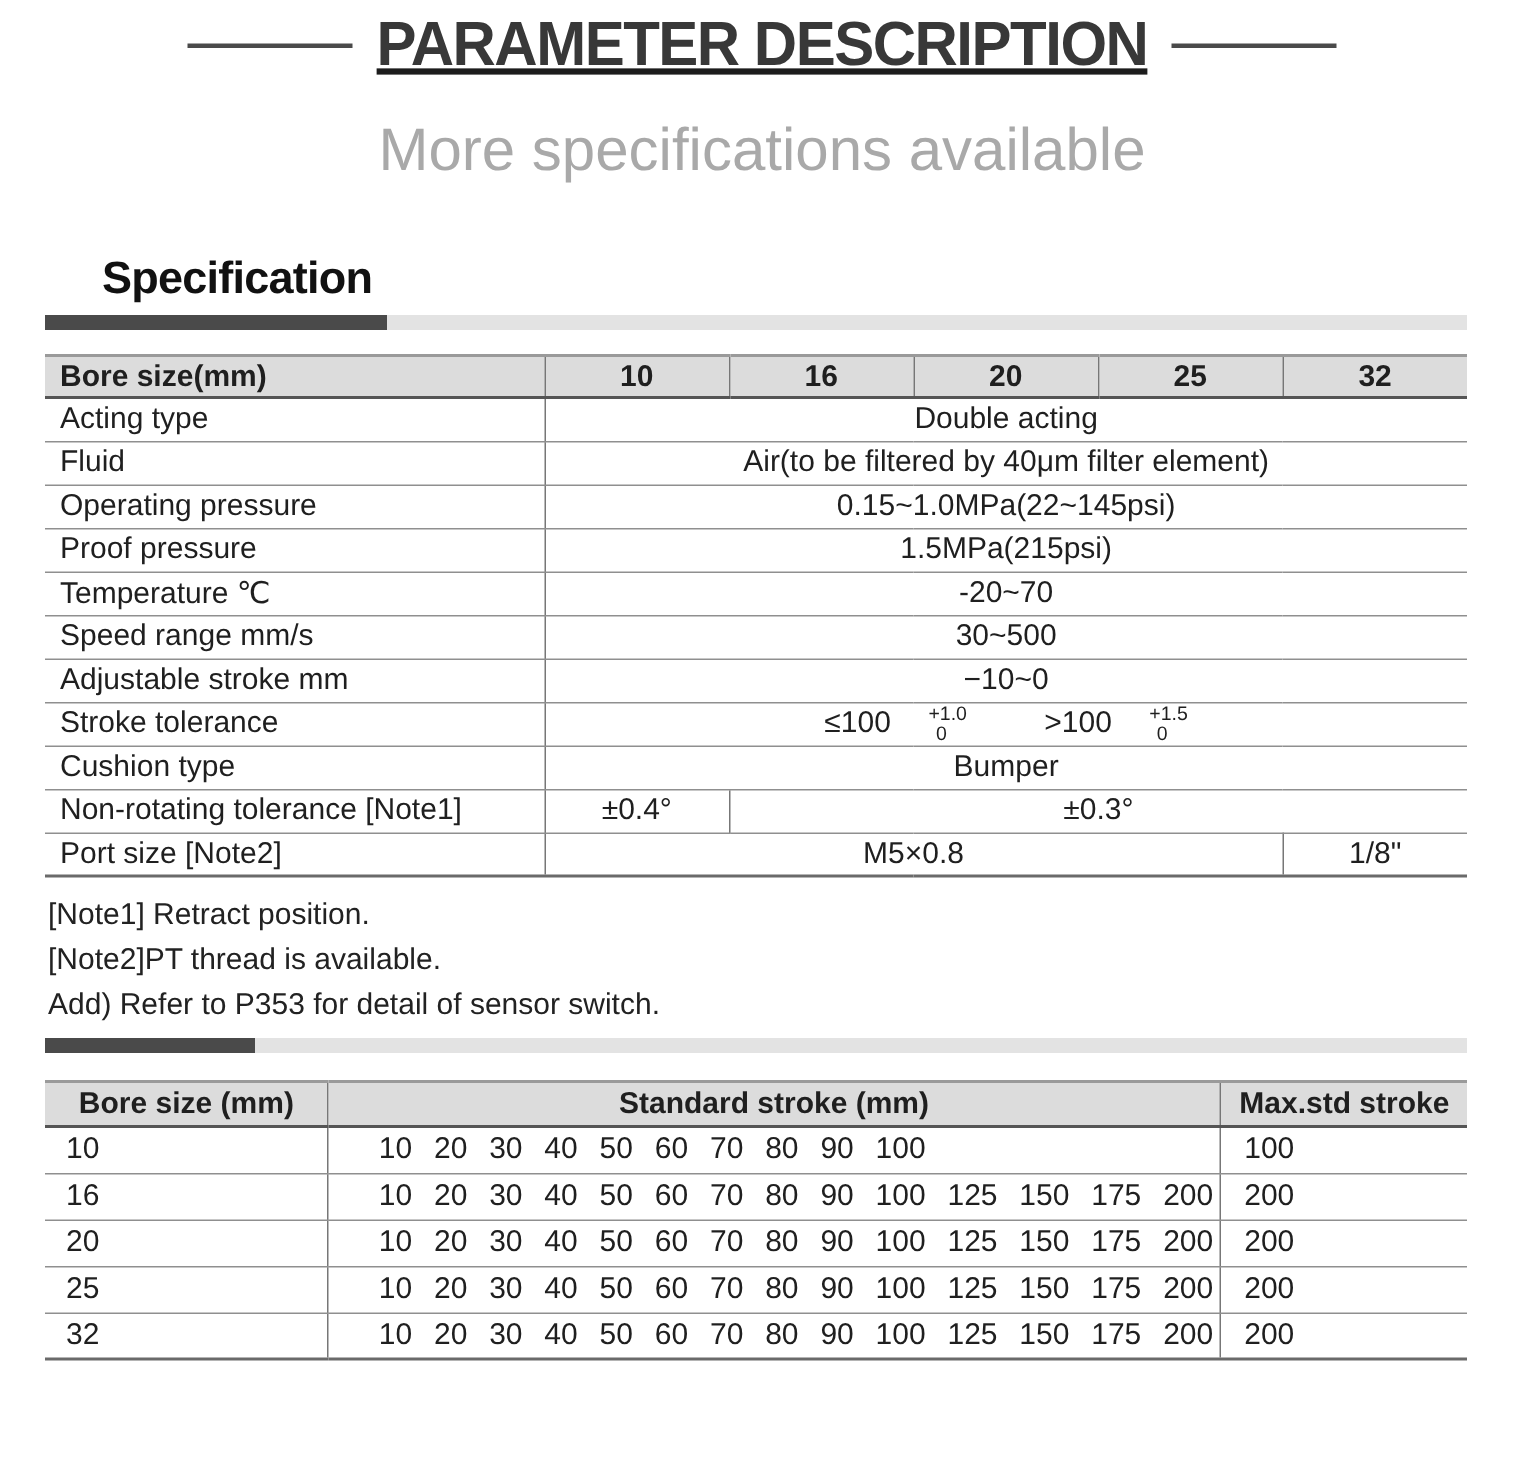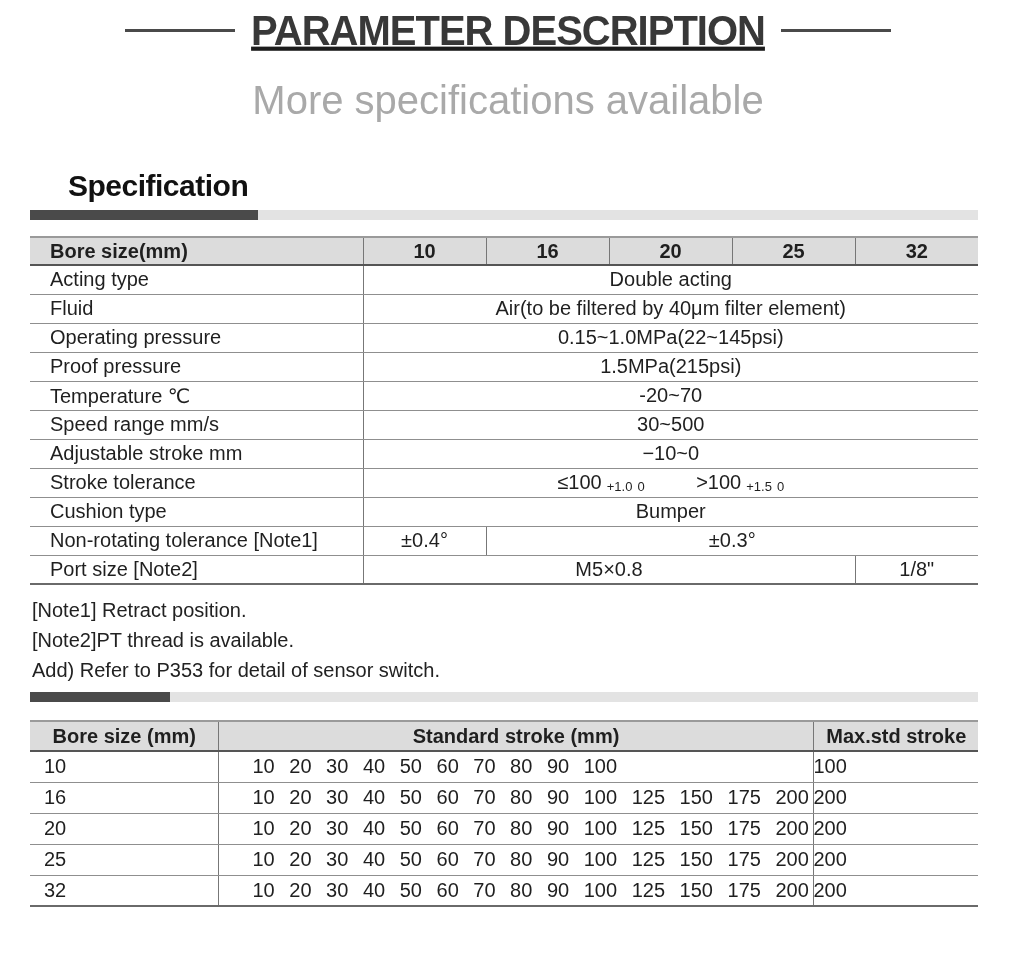--- a/index.html
+++ b/index.html
@@ -92,37 +92,37 @@
     border-top: 2px solid #9a9a9a;
     border-bottom: 2px solid #555555;
   }
   tr:last-child td { border-bottom: 2px solid #6a6a6a; }
 
   
   .spec-table tr { height: 29px; }
   .spec-table tr.head-row { height: 28px; }
   .spec-table td.lbl {
     text-align: left;
-    padding-left: 20px;
+    padding-left: 10px;
     border-right: 1px solid #777;
   }
   .spec-table td.val {
     text-align: center;
     border-right: 1px solid #777;
   }
   .spec-table td.val:last-child { border-right: none; }
   .spec-table tr.head-row td { border-right: 1px solid #777; }
   .spec-table tr.head-row td:last-child { border-right: none; }
 
   
-  .tol-group { display: inline-flex; align-items: flex-end; }
+  .tol-group { display: inline-flex; align-items: center; gap: 20px; }
   .tol-gap { margin-left: 46px; }
   .stack {
     display: inline-flex;
-    flex-direction: row;
+    flex-direction: column;
     align-items: flex-start;
     font-size: 13px;
     line-height: 1.0;
     margin-left: 5px;
     transform: translateY(-1px);
   }
   .stack .t-sub { padding-left: 5px; }
 
   
   .notes { margin-left: 32px; margin-top: 10px; font-size: 20px; color: #222; }
@@ -134,21 +134,21 @@
   .stroke-table tr.head-row { height: 30px; }
   .stroke-table td.c-bore {
     padding-left: 14px;
     border-right: 1px solid #777;
   }
   .stroke-table td.c-standard {
     padding-left: 34px;
     border-right: 1px solid #777;
     word-spacing: 9px;
   }
-  .stroke-table td.c-max { }
+  .stroke-table td.c-max { padding-left: 16px; }
   .stroke-table tr.head-row td { text-align: center; padding-left: 1px; word-spacing: 0; }
 
   .spec-table-wrap { margin-top: 16px; }
 </style>
 </head>
 <body>
 
 <div class="page">
 
   <div class="title-row">

